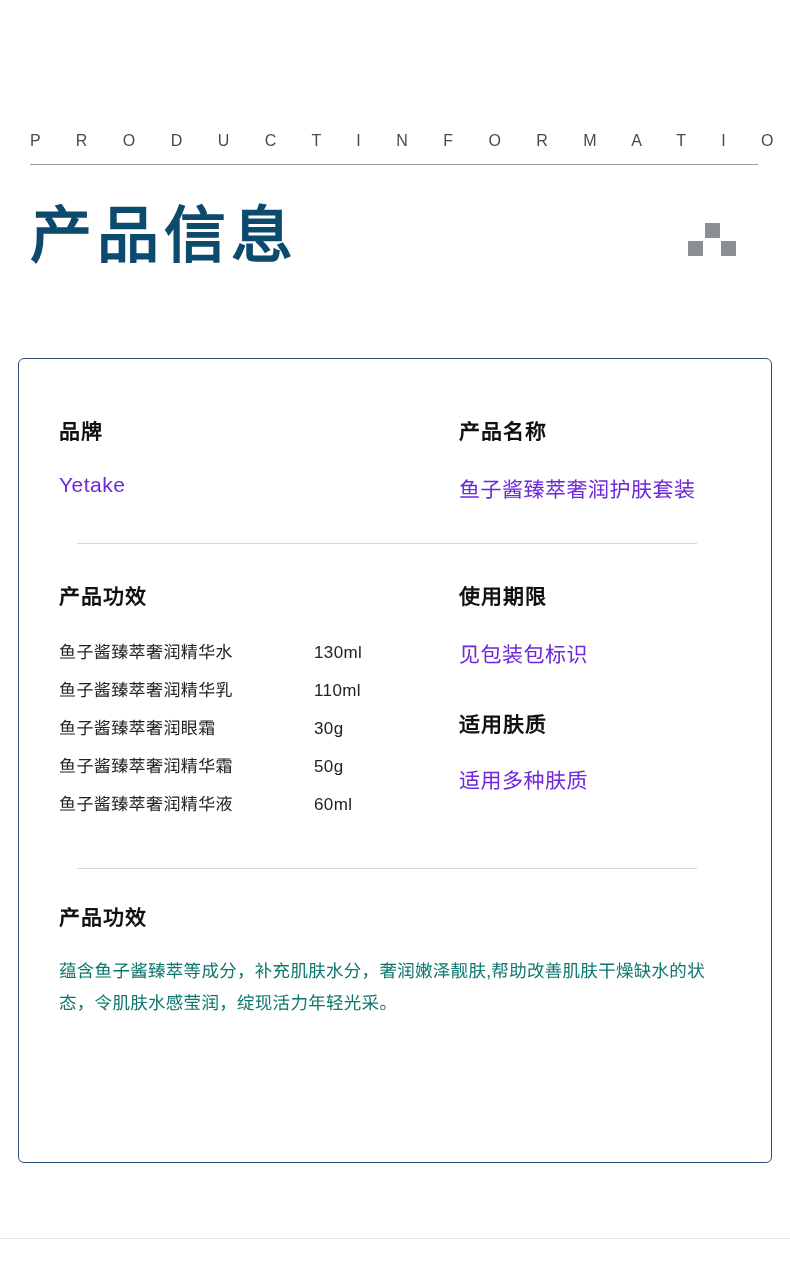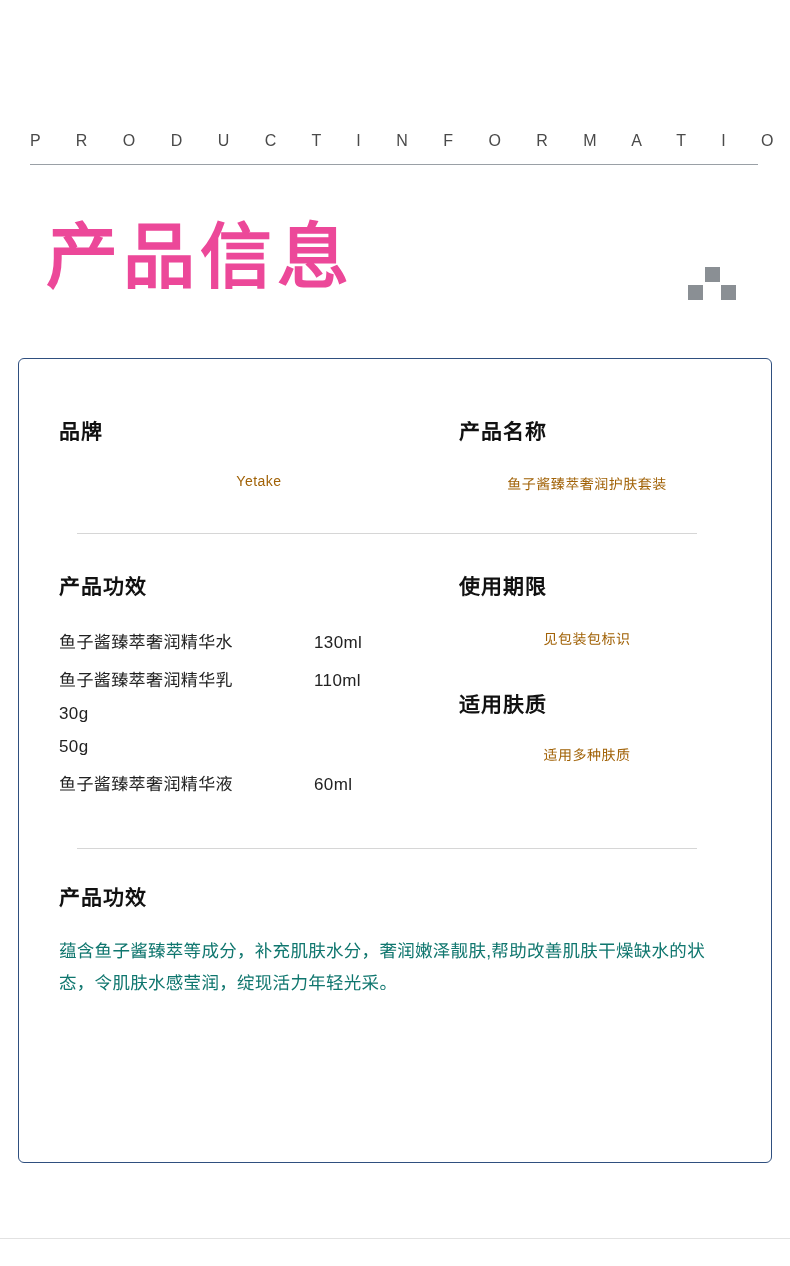--- a/index.html
+++ b/index.html
@@ -47,26 +47,26 @@
   .title-row {
     position: absolute;
     left: 30px;
     top: 200px;
     right: 30px;
     display: flex;
     align-items: flex-end;
     justify-content: space-between;
   }
   .main-title {
-    font-size: 72px;
+    font-size: 62px;
     line-height: 1.15;
     font-weight: 700;
     letter-spacing: 5px;
-    color: #ec4899;
-    margin: 16px;
+    color: #0c4a6e;
+    margin: 0;
     font-family: "DejaVu Sans", "Liberation Sans", sans-serif;
   }
   .deco {
     position: relative;
     width: 48px;
     height: 34px;
     margin-bottom: 14px;
     margin-right: 24px;
   }
   .deco span {
@@ -104,26 +104,25 @@
   .col-right { flex: 1; }
 
   .field-label {
     font-size: 21px;
     font-weight: 700;
     color: #111111;
     letter-spacing: 1px;
     margin: 0 0 28px 0;
   }
   .field-value {
-    font-size: 14px;
-    color: #a16207;
+    font-size: 21px;
+    color: #6d28d9;
     letter-spacing: 0.5px;
     margin: 0;
     font-weight: 400;
-    text-align: center;
   }
 
   .divider {
     height: 1px;
     background: #d6d6d6;
     margin: 40px 18px 0 18px;
   }
 
   .section-2 {
     padding-top: 36px;
@@ -216,23 +215,25 @@
           <ul class="spec-list">
             <li class="spec-row">
               <span class="spec-name">鱼子酱臻萃奢润精华水</span>
               <span class="spec-amount">130ml</span>
             </li>
             <li class="spec-row">
               <span class="spec-name">鱼子酱臻萃奢润精华乳</span>
               <span class="spec-amount">110ml</span>
             </li>
             <li class="spec-row">
+              <span class="spec-name">鱼子酱臻萃奢润眼霜</span>
               <span class="spec-amount">30g</span>
             </li>
             <li class="spec-row">
+              <span class="spec-name">鱼子酱臻萃奢润精华霜</span>
               <span class="spec-amount">50g</span>
             </li>
             <li class="spec-row">
               <span class="spec-name">鱼子酱臻萃奢润精华液</span>
               <span class="spec-amount">60ml</span>
             </li>
           </ul>
         </div>
         <div class="col-right">
           <p class="field-label">使用期限</p>

